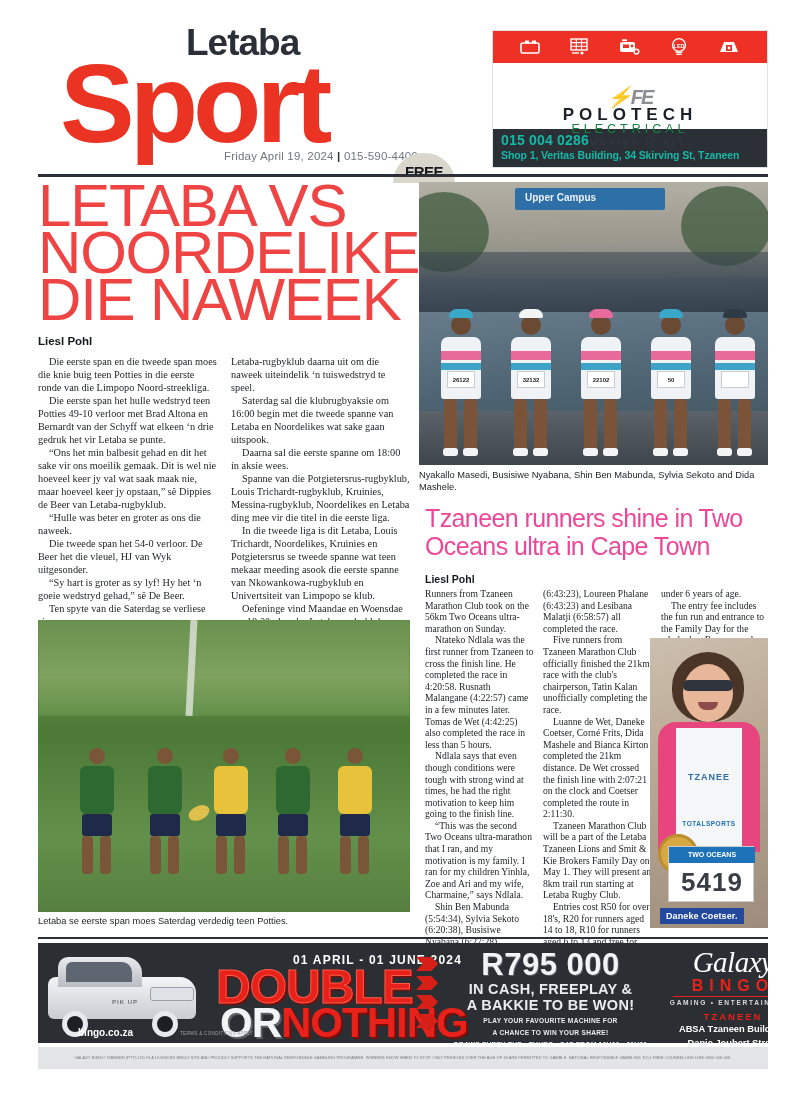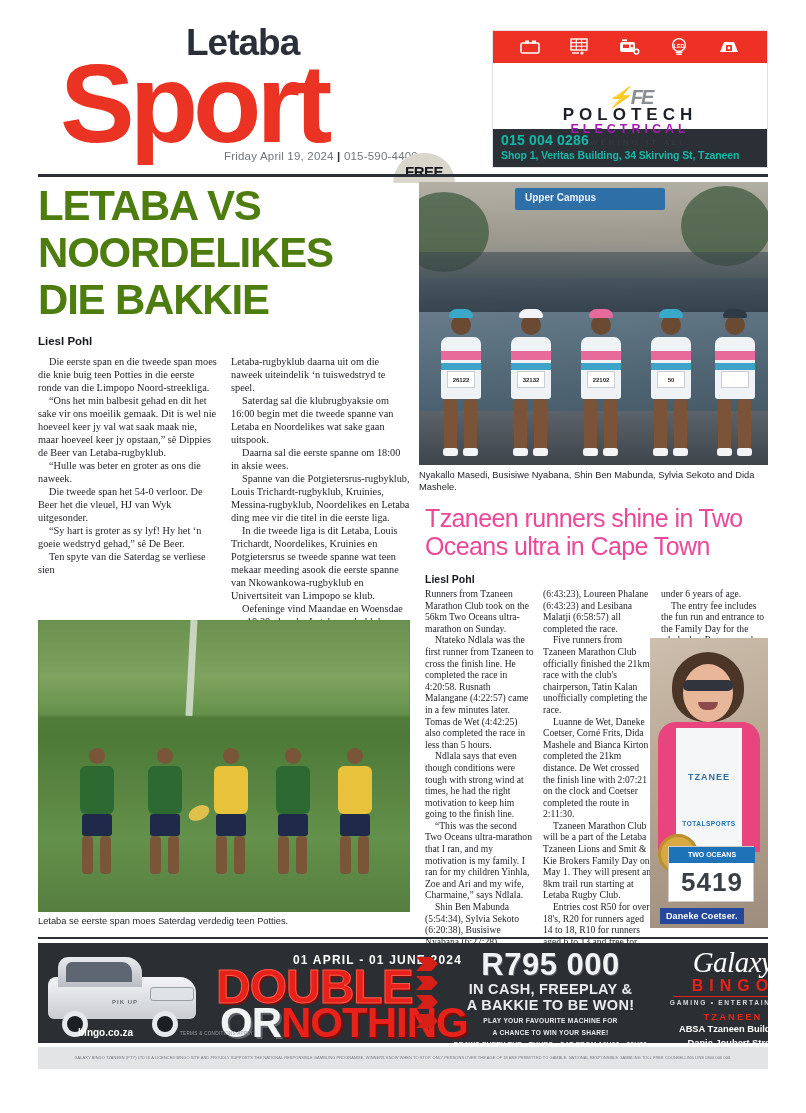--- a/index.html
+++ b/index.html
@@ -39,35 +39,35 @@
   .free-badge span { font-weight:700; font-size:15px; color:#15181d; letter-spacing:-0.5px; padding-bottom:3px; }
 
   
   .polotech { position:absolute; left:492px; top:30px; width:276px; height:138px; background:#fff; border:1px solid #e2e2e2; }
   .pt-iconbar { height:32px; background:#ee3124; display:flex; align-items:center; justify-content:space-around; padding:0 12px; }
   .pt-iconbar svg { display:block; }
   .pt-logo { height:66px; display:flex; flex-direction:column; align-items:center; justify-content:center; background:#fff; }
   .pt-fe { font-weight:700; font-style:italic; font-size:20px; color:#8a8d92; letter-spacing:-2px; line-height:16px; position:relative;margin-top:44px; }
   .pt-fe .bolt { color:#ee3124; }
   .pt-name { font-weight:700; font-size:17px; color:#1d2027; letter-spacing:5px; line-height:17px; margin-top:1px; }
-  .pt-name2 { font-weight:700; font-size:12.5px; color:#a21caf; letter-spacing:4px; line-height:13px; }
+  .pt-name2 { font-weight:400; font-size:12.5px; color:#15803d; letter-spacing:4px; line-height:13px; }
   .pt-tag { font-size:7.5px; color:#3a3d44; letter-spacing:3.2px; margin-top:2px; }
   .pt-contact { height:38px; background:#2b3037; color:#14b8a6; padding:3px 8px; }
   .pt-phone { font-weight:700; font-size:14px; letter-spacing:0.2px; }
   .pt-addr { font-size:10.5px; font-weight:600; letter-spacing:-0.1px; margin-top:1px; }
 
   
   .rule-top { position:absolute; left:38px; top:174px; width:730px; height:3px; background:#2b2f38; }
 
   
   .lead { position:absolute; left:38px; top:182px; width:372px; }
   .lead-head {
     font-family:"Liberation Sans", sans-serif;
-    font-weight:700; font-size:42px; line-height:47px;
-    color:#4d7c0f; letter-spacing:-1.2px;
+    font-weight:400; font-size:60px; line-height:47px;
+    color:#ef4444; letter-spacing:-1.2px;
   }
   .byline { font-weight:700; font-size:11.5px; color:#15181d; margin-top:12px; }
   .cols2 { display:flex; gap:14px; margin-top:8px; }
   .col { width:179px; }
   .bodytext {
     font-family:"Liberation Serif", serif;
     font-size:10.3px; line-height:13.0px; color:#1c1f25; text-align:left;
   }
   .bodytext p { text-indent:11px; }
   .bodytext p.noind { text-indent:0; }
@@ -265,27 +265,28 @@
       </div>
     </div>
   </div>
 
   <div class="rule-top"></div>
 
   <div class="lead">
     <div class="lead-head">
       <div>LETABA VS</div>
       <div>NOORDELIKES</div>
-      <div>DIE BAKKIE</div>
+      <div>DIE NAWEEK</div>
     </div>
     <div class="byline">Liesl Pohl</div>
     <div class="cols2">
       <div class="col">
         <div class="bodytext">
           <p>Die eerste span en die tweede span moes die knie buig teen Potties in die eerste ronde van die Limpopo Noord-streekliga.</p>
+          <p>Die eerste span het hulle wedstryd teen Potties 49-10 verloor met Brad Altona en Bernardt van der Schyff wat elkeen ‘n drie gedruk het vir Letaba se punte.</p>
           <p>“Ons het min balbesit gehad en dit het sake vir ons moeilik gemaak. Dit is wel nie hoeveel keer jy val wat saak maak nie, maar hoeveel keer jy opstaan,” sê Dippies de Beer van Letaba-rugbyklub.</p>
           <p>“Hulle was beter en groter as ons die naweek.</p>
           <p>Die tweede span het 54-0 verloor. De Beer het die vleuel, HJ van Wyk uitgesonder.</p>
           <p>“Sy hart is groter as sy lyf! Hy het ‘n goeie wedstryd gehad,” sê De Beer.</p>
           <p>Ten spyte van die Saterdag se verliese sien</p>
         </div>
       </div>
       <div class="col">
         <div class="bodytext">
           <p class="noind">Letaba-rugbyklub daarna uit om die naweek uiteindelik ‘n tuiswedstryd te speel.</p>

